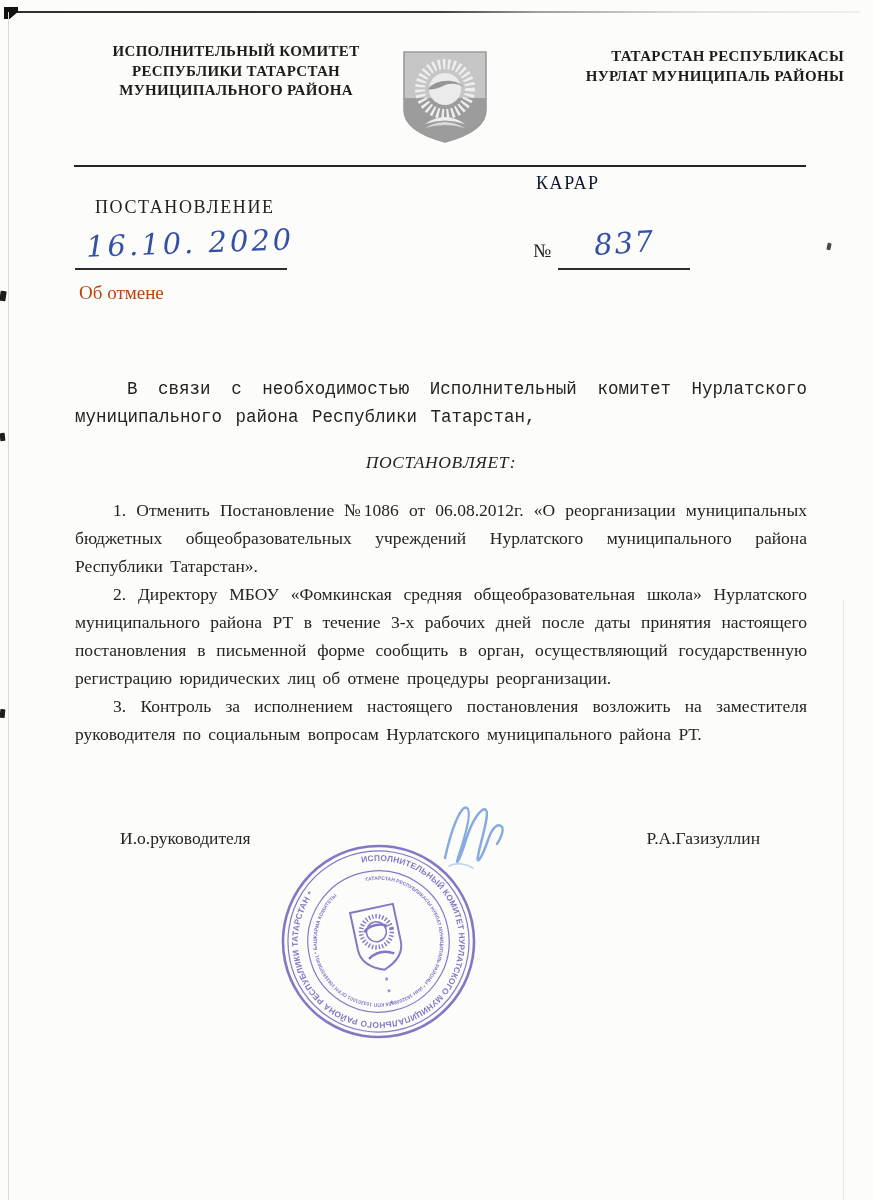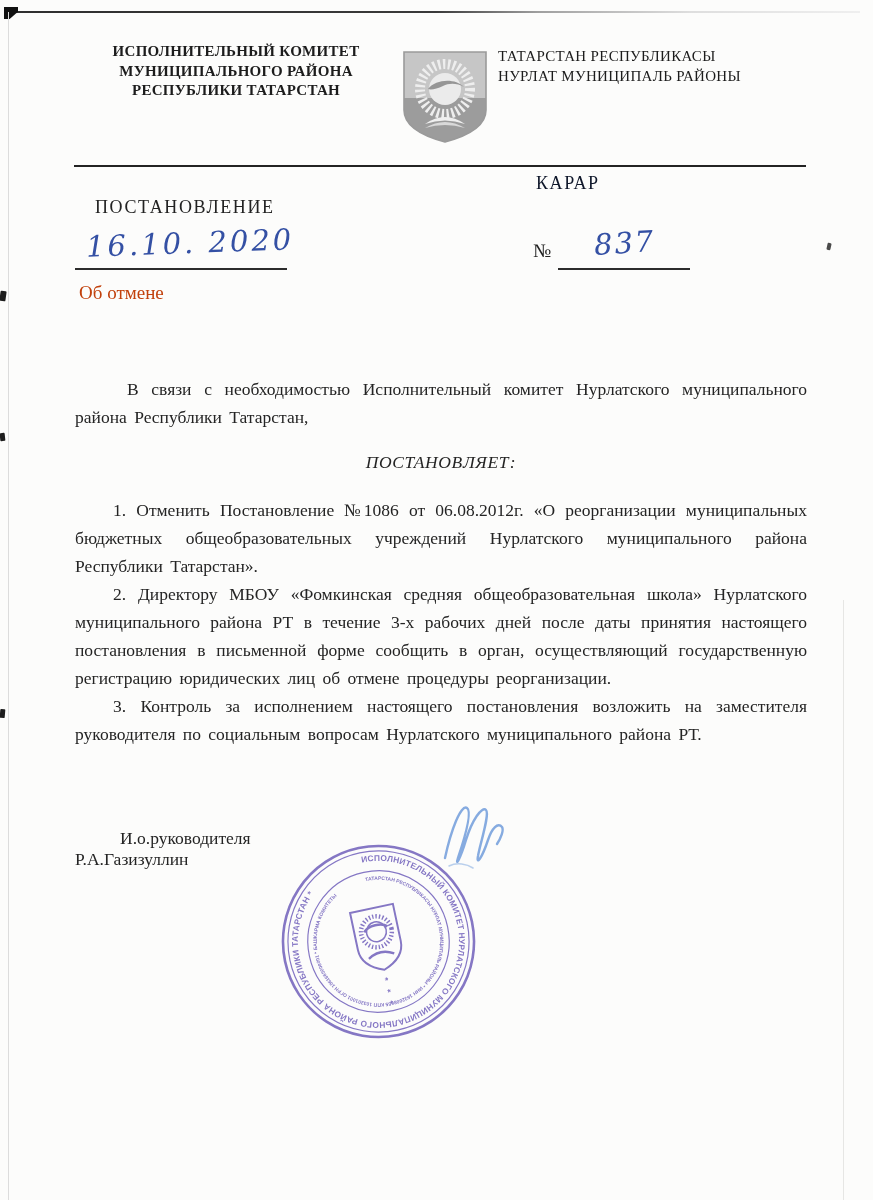--- a/index.html
+++ b/index.html
@@ -16,44 +16,44 @@
   .scan-leftedge{position:absolute;left:8px;top:12px;width:1px;height:1188px;background:#dcdcdc;}
   .scan-rightedge{position:absolute;left:843px;top:600px;width:1px;height:600px;background:#e6e6e4;}
   .scan-dash{position:absolute;background:#1d1d1d;border-radius:1px;}
   .dash1{left:0;top:291px;width:6px;height:10px;transform:rotate(8deg);}
   .dash2{left:0;top:433px;width:5px;height:8px;transform:rotate(-6deg);}
   .dash3{left:0;top:709px;width:5px;height:9px;transform:rotate(5deg);}
   .speck{left:827px;top:243px;width:4px;height:7px;background:#4a4a4a;transform:rotate(12deg);}
   
   .org-left{position:absolute;left:78px;top:42px;width:316px;text-align:center;
     font-weight:bold;font-size:15px;line-height:19.5px;letter-spacing:.3px;color:#1c1c1c;}
-  .org-right{position:absolute;left:498px;top:47px;width:346px;text-align:left;
-    font-weight:normal;font-size:15px;line-height:19.5px;letter-spacing:.3px;color:#1c1c1c;}
+  .org-right{position:absolute;left:498px;top:47px;width:346px;text-align:right;
+    font-weight:bold;font-size:15px;line-height:19.5px;letter-spacing:.3px;color:#1c1c1c;}
   .emblem{position:absolute;left:399px;top:48px;width:92px;height:98px;}
   .header-rule{position:absolute;left:74px;top:165px;width:732px;height:2px;background:#232323;}
   .doc-type-left{position:absolute;left:95px;top:173px;font-size:18px;letter-spacing:1.6px;color:#222;margin-top:24px;}
   .doc-type-right{position:absolute;left:536px;top:173px;font-size:18px;letter-spacing:1.6px;color:#0f172a;}
   
   .hand{font-family:"DejaVu Serif", serif;font-style:italic;color:#3450a4;}
   .date-hand{position:absolute;left:86px;top:226px;font-size:29px;letter-spacing:3px;transform:rotate(-2deg);}
   .date-line{position:absolute;left:75px;top:268px;width:212px;height:2px;background:#2c2c2c;}
   .num-label{position:absolute;left:533px;top:240px;font-size:19px;color:#222;}
   .num-hand{position:absolute;left:594px;top:226px;font-size:29px;letter-spacing:2px;transform:rotate(-4deg);}
   .num-line{position:absolute;left:558px;top:268px;width:132px;height:2px;background:#2c2c2c;}
   .subject{position:absolute;left:79px;top:282px;font-size:19px;color:#c2410c;}
   
   .bodytext{position:absolute;left:75px;top:375px;width:732px;font-size:17.5px;line-height:28px;
     text-align:justify;word-spacing:3px;color:#242424;}
   .bodytext p{margin:0;}
-  .preamble{text-indent:52px;}
+  .preamble{text-indent:52px;font-family:Liberation Mono, monospace;}
   .resolves{text-align:center;text-indent:0;margin:17px 0 20px 0 !important;letter-spacing:.6px;font-style:italic;}
   .item{text-indent:38px;}
   
   .sign-row{position:absolute;left:75px;top:828px;width:732px;display:flex;
-    justify-content:space-between;font-size:17.5px;color:#242424;flex-direction:column;}
+    justify-content:space-between;font-size:17.5px;color:#242424;}
   .sign-pos{margin-left:45px;}
   .sign-name{margin-right:47px;}
   .signature-scribble{position:absolute;left:437px;top:794px;width:95px;height:85px;}
   
   .stamp{position:absolute;left:279px;top:842px;width:199px;height:199px;transform:rotate(-12deg);opacity:.92;}
   .stamp text{font-family:"Liberation Sans", sans-serif;}
 </style>
 </head>
 <body>
 
@@ -63,22 +63,22 @@
   <div class="scan-corner"></div>
   <div class="scan-leftedge"></div>
   <div class="scan-rightedge"></div>
   <div class="scan-dash dash1"></div>
   <div class="scan-dash dash2"></div>
   <div class="scan-dash dash3"></div>
   <div class="scan-dash speck"></div>
 
   <div class="org-left">
     <div>ИСПОЛНИТЕЛЬНЫЙ КОМИТЕТ</div>
+    <div>РЕСПУБЛИКИ ТАТАРСТАН</div>
     <div>МУНИЦИПАЛЬНОГО РАЙОНА</div>
-    <div>РЕСПУБЛИКИ ТАТАРСТАН</div>
   </div>
 
   <svg class="emblem" viewBox="0 0 92 98">
     <defs>
       <clipPath id="shieldclip">
           <path d="M5,4 H87 V62 Q87,83 46,94 Q5,83 5,62 Z"></path>
         </clipPath>
     </defs>
     <g clip-path="url(#shieldclip)">
       <rect x="0" y="0" width="92" height="98" fill="#c6c6c6"></rect>

